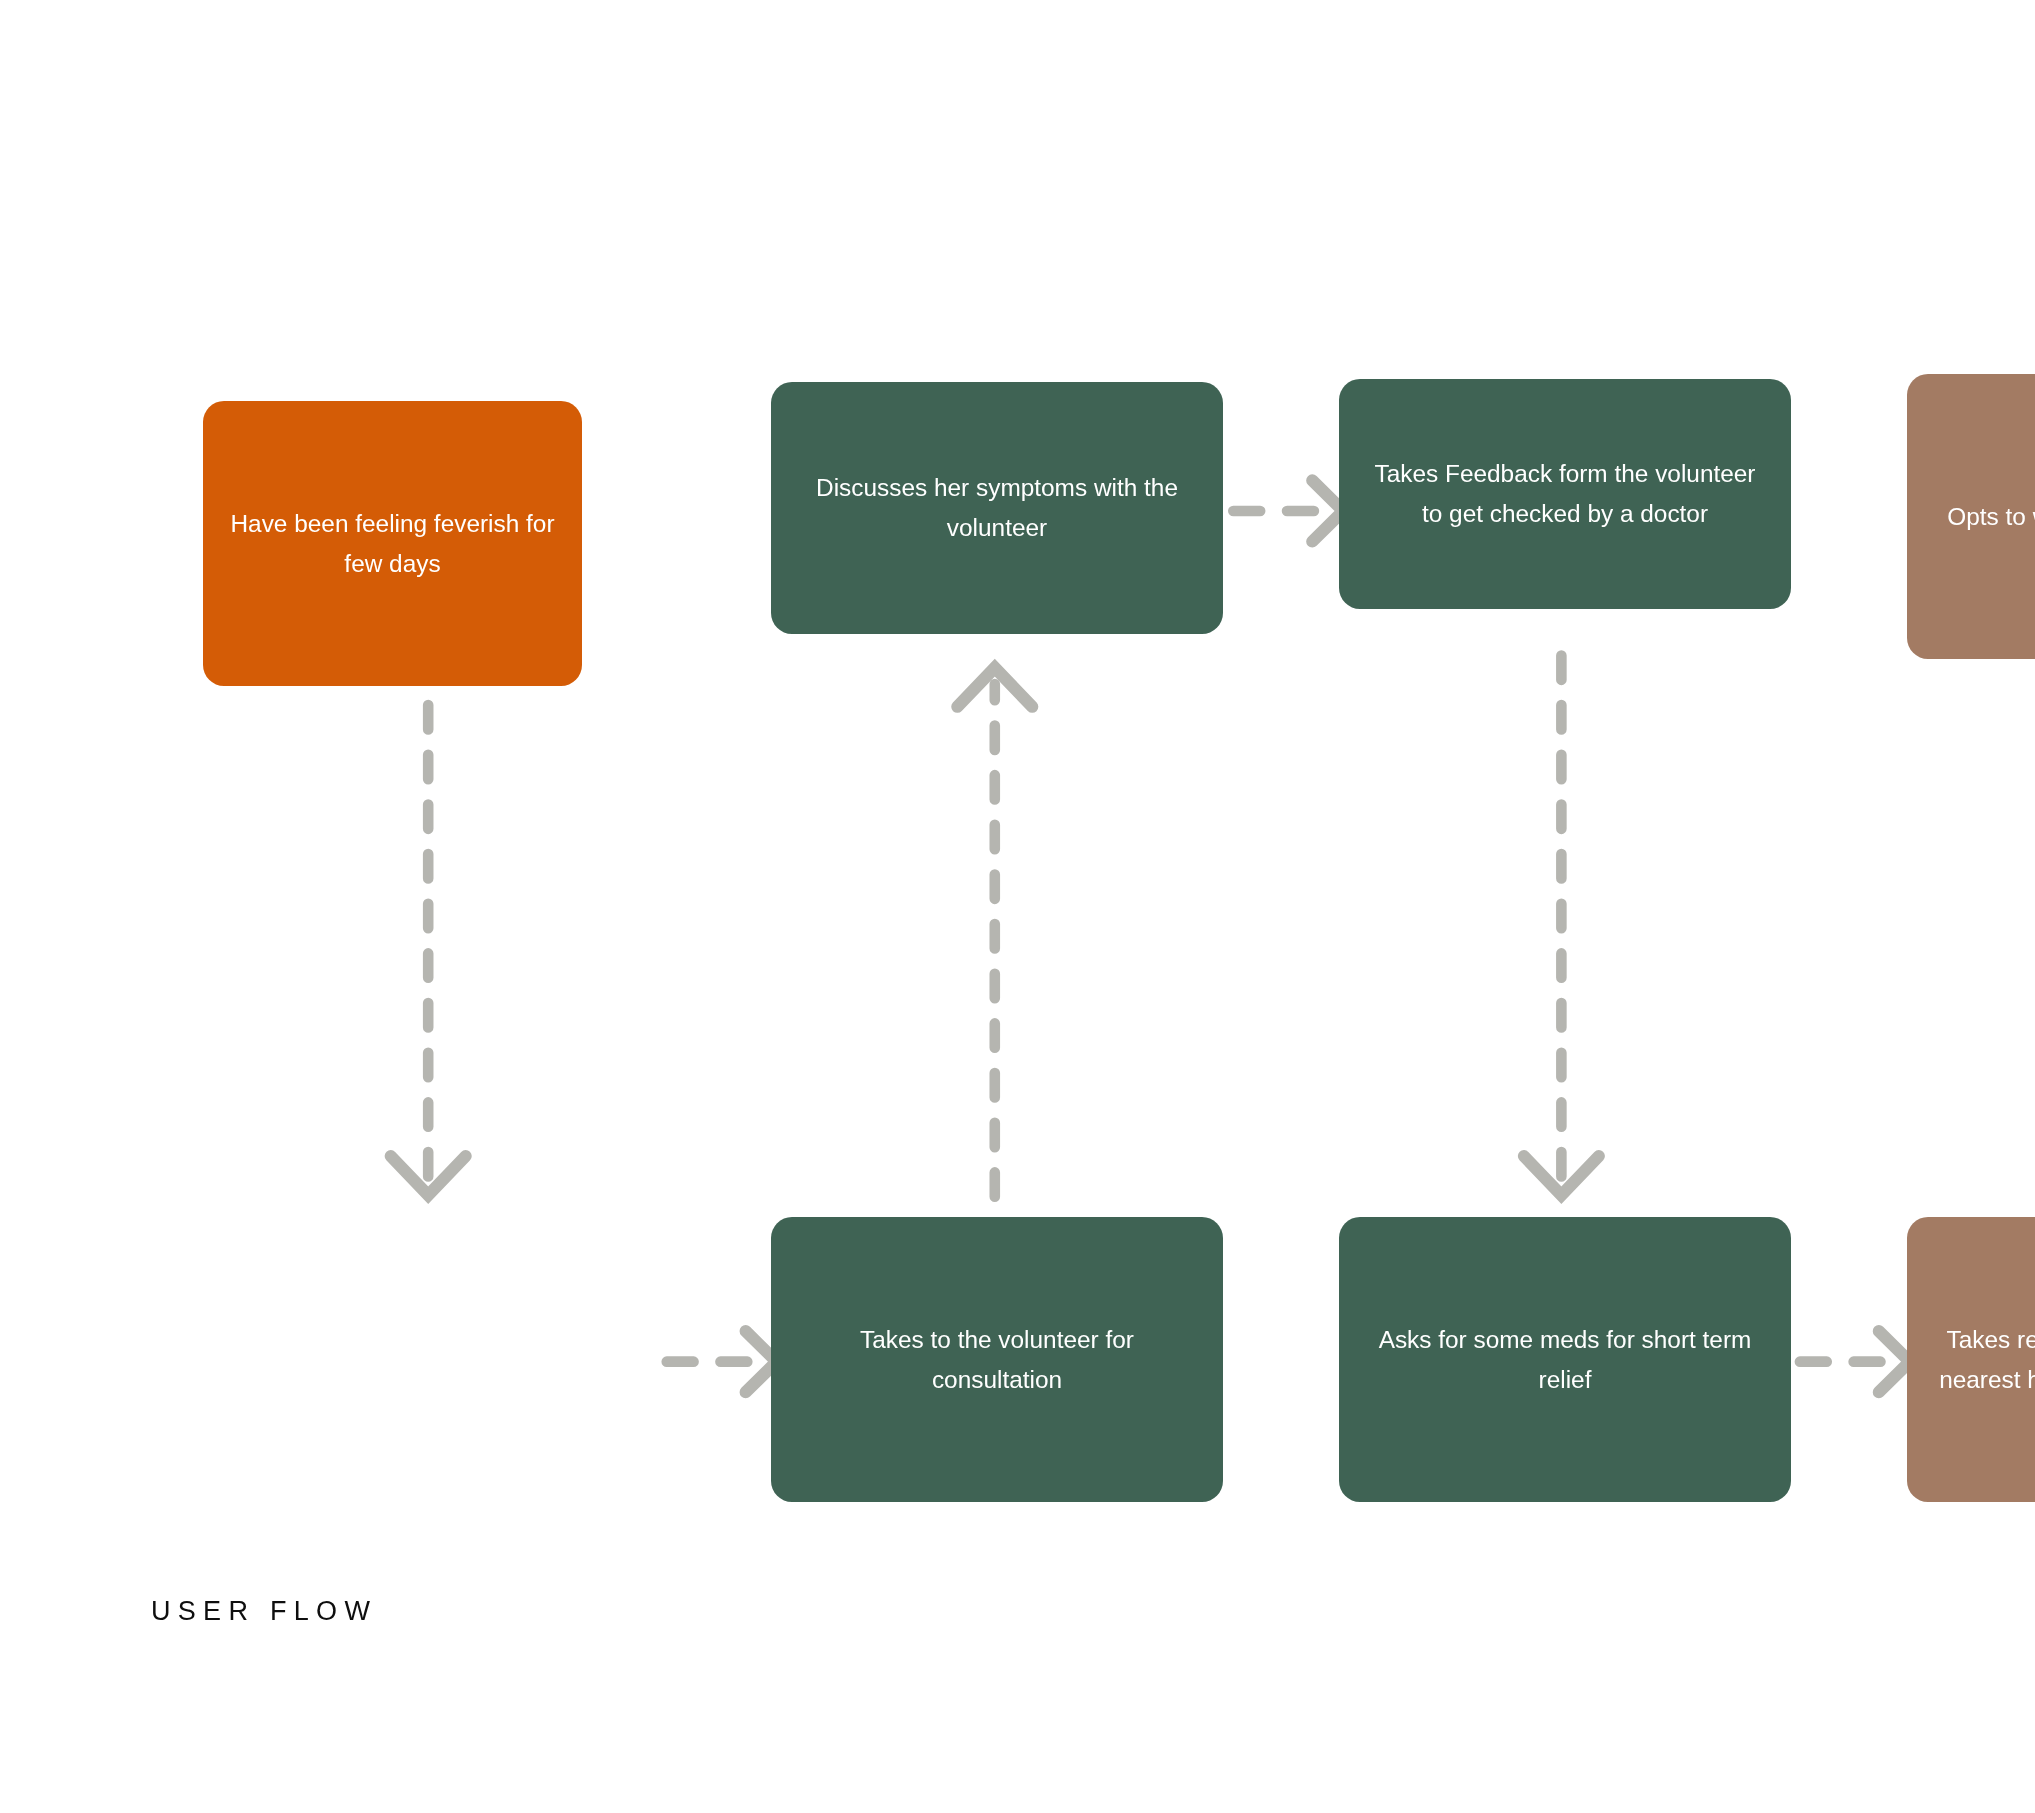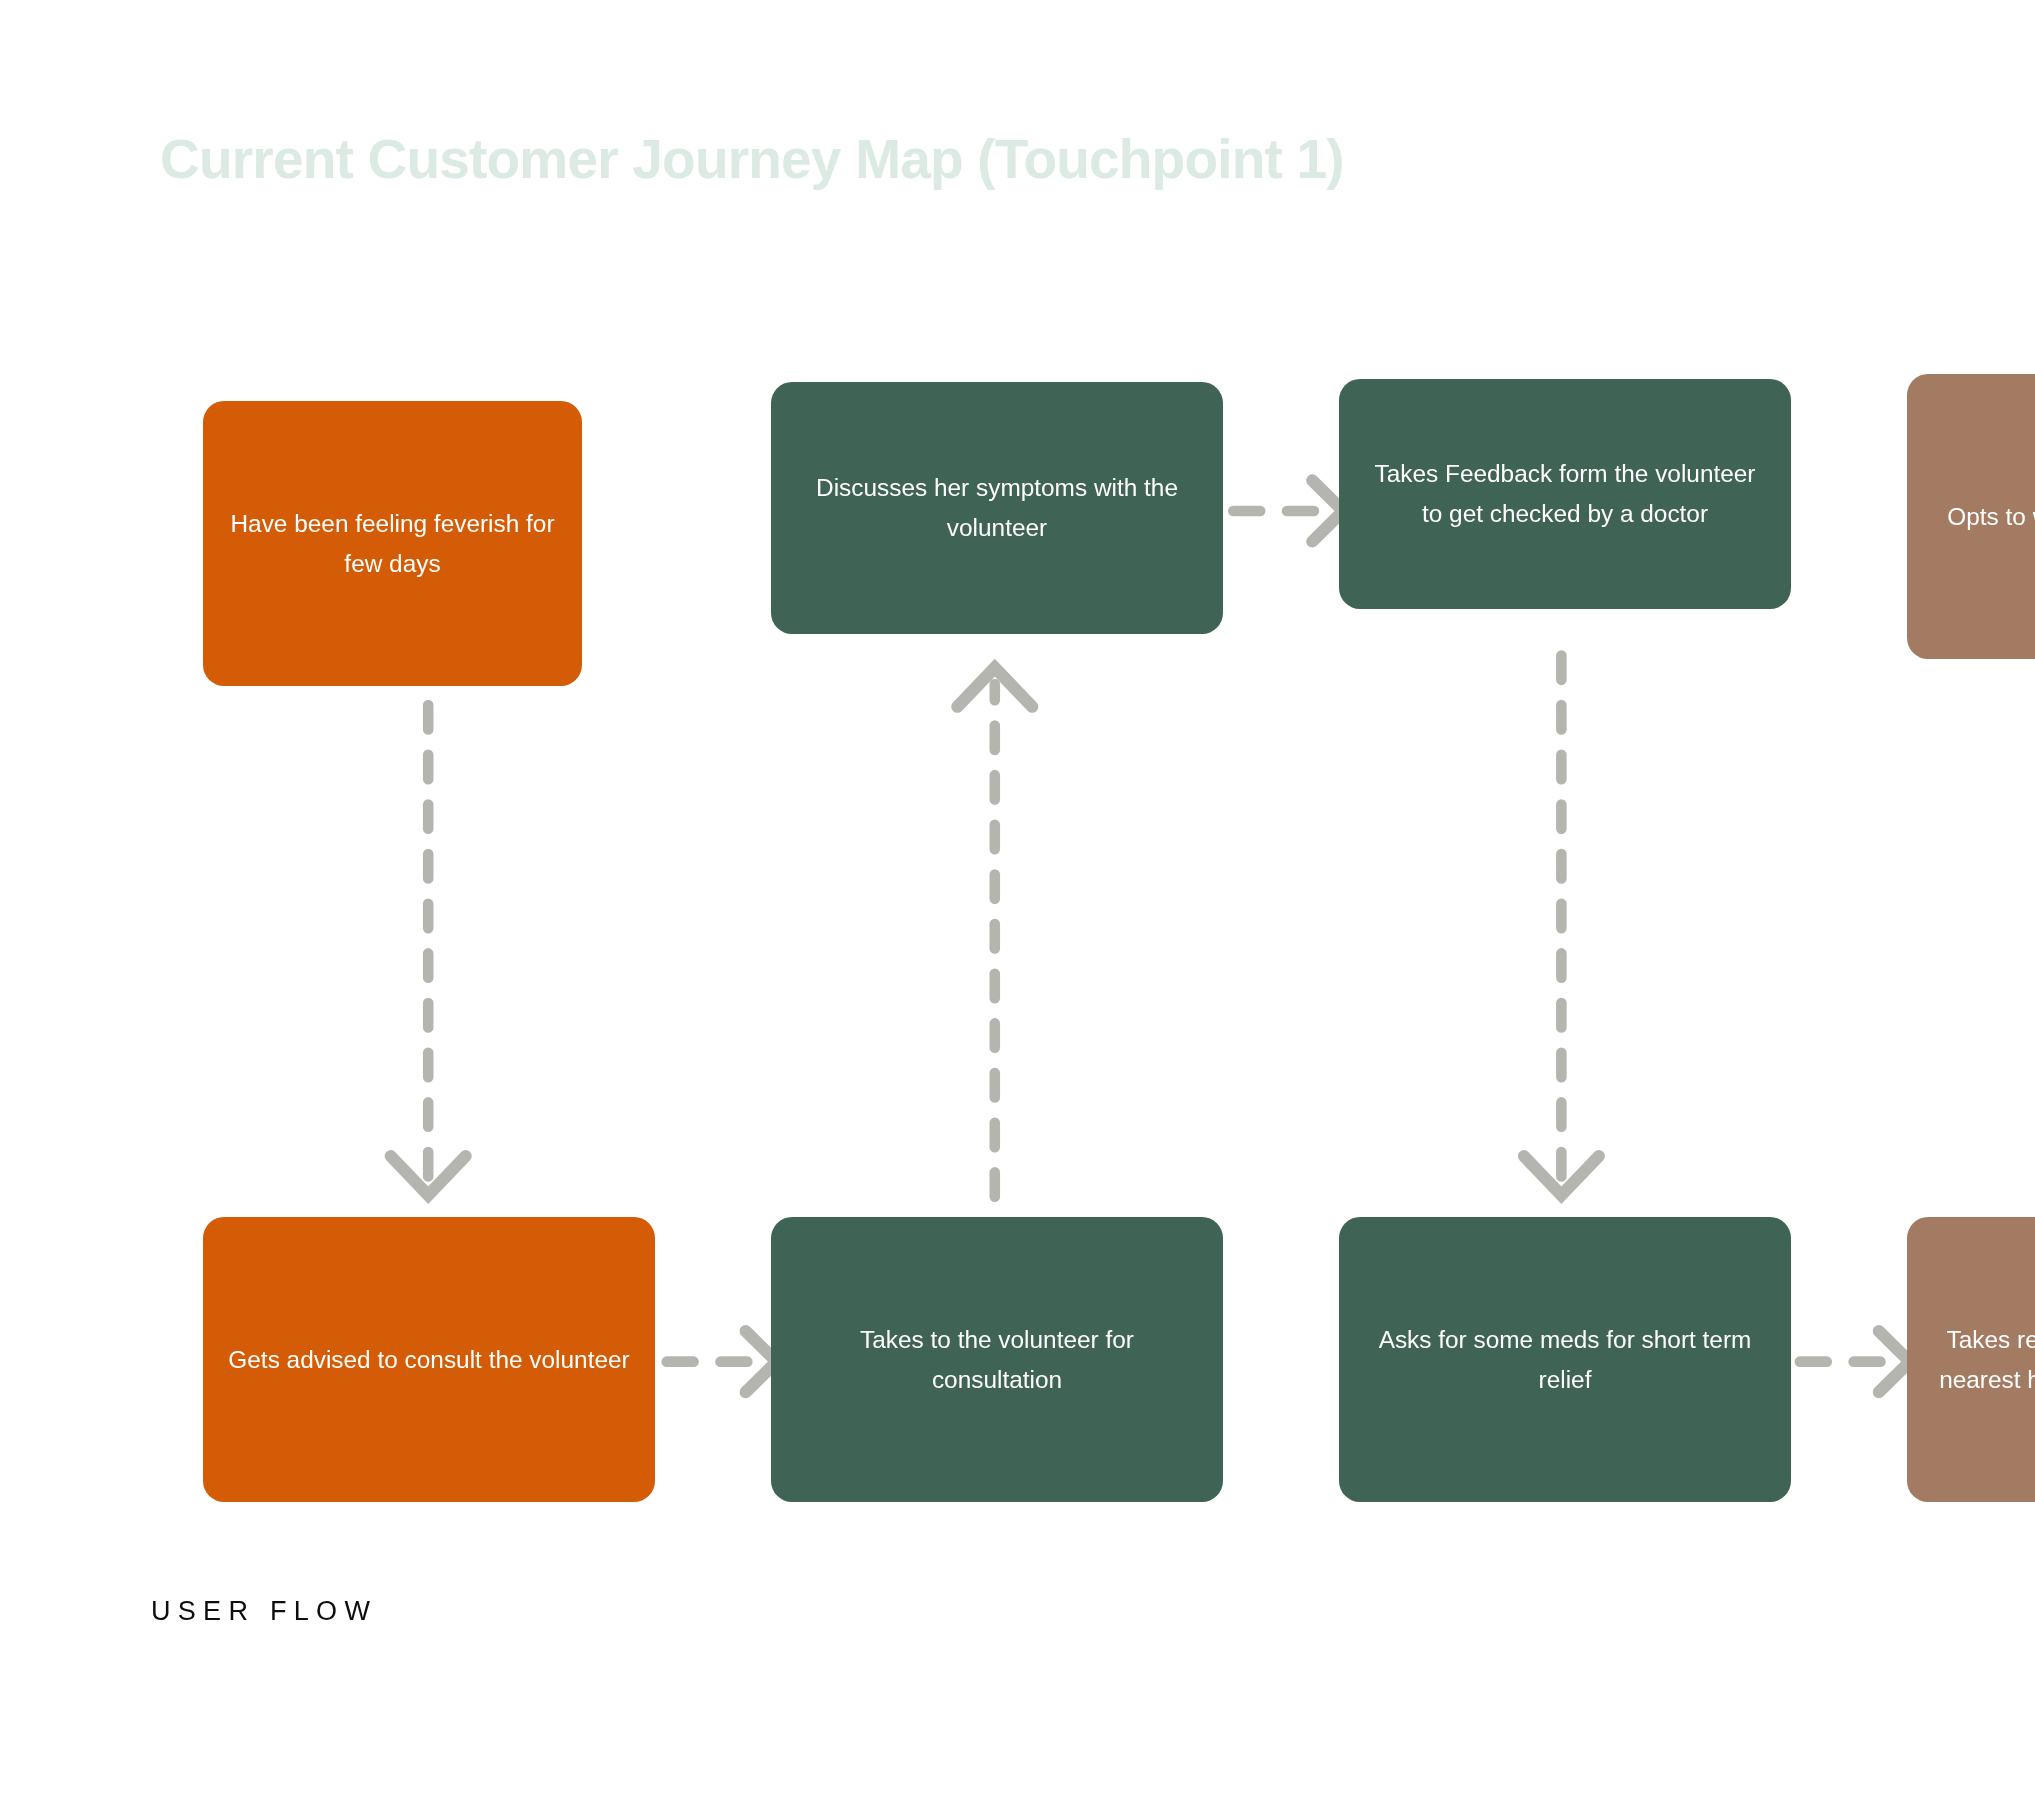--- a/index.html
+++ b/index.html
@@ -57,21 +57,20 @@
     color:#0e0e0e;
     font-weight:400;
     white-space:nowrap;
   }
 </style>
 </head>
 <body>
 
 <div class="canvas">
 
-  <div class="page-title">Current Customer Journey Map (Touchpoint 1)</div>
 
   <svg class="arrow-layer" viewBox="0 0 7680 4456" width="3126" height="1814" xmlns="http://www.w3.org/2000/svg">
     <g stroke="#b5b5b0" stroke-width="26" stroke-linecap="round" fill="none">
 
       <g>
         <line x1="1052" y1="1610" x2="1052" y2="2900" stroke-dasharray="60 62"></line>
         <polyline points="960,2840 1052,2936 1144,2840" stroke-width="30"></polyline>
       </g>
 
       <g>
@@ -121,23 +120,20 @@
   </div>
 
   <div class="node c-core" style="left:1339px; top:379px; width:452px; height:230px;text-align:center;">
     <span class="node-text">Takes Feedback form the volunteer to get checked by a doctor</span>
   </div>
 
   <div class="node c-post" style="left:1907px; top:374px; width:452px; height:285px;">
     <span class="node-text">Opts to wait for the next MMU visit</span>
   </div>
 
-  <div class="node c-pre" style="left:203px;  top:1217px; width:452px; height:285px;">
-    <span class="node-text">Gets advised to consult the volunteer</span>
-  </div>
 
   <div class="node c-core" style="left:771px; top:1217px; width:452px; height:285px;">
     <span class="node-text">Takes to the volunteer for consultation</span>
   </div>
 
   <div class="node c-core" style="left:1339px; top:1217px; width:452px; height:285px;">
     <span class="node-text">Asks for some meds for short term relief</span>
   </div>
 
   <div class="node c-post" style="left:1907px; top:1217px; width:452px; height:285px;">

